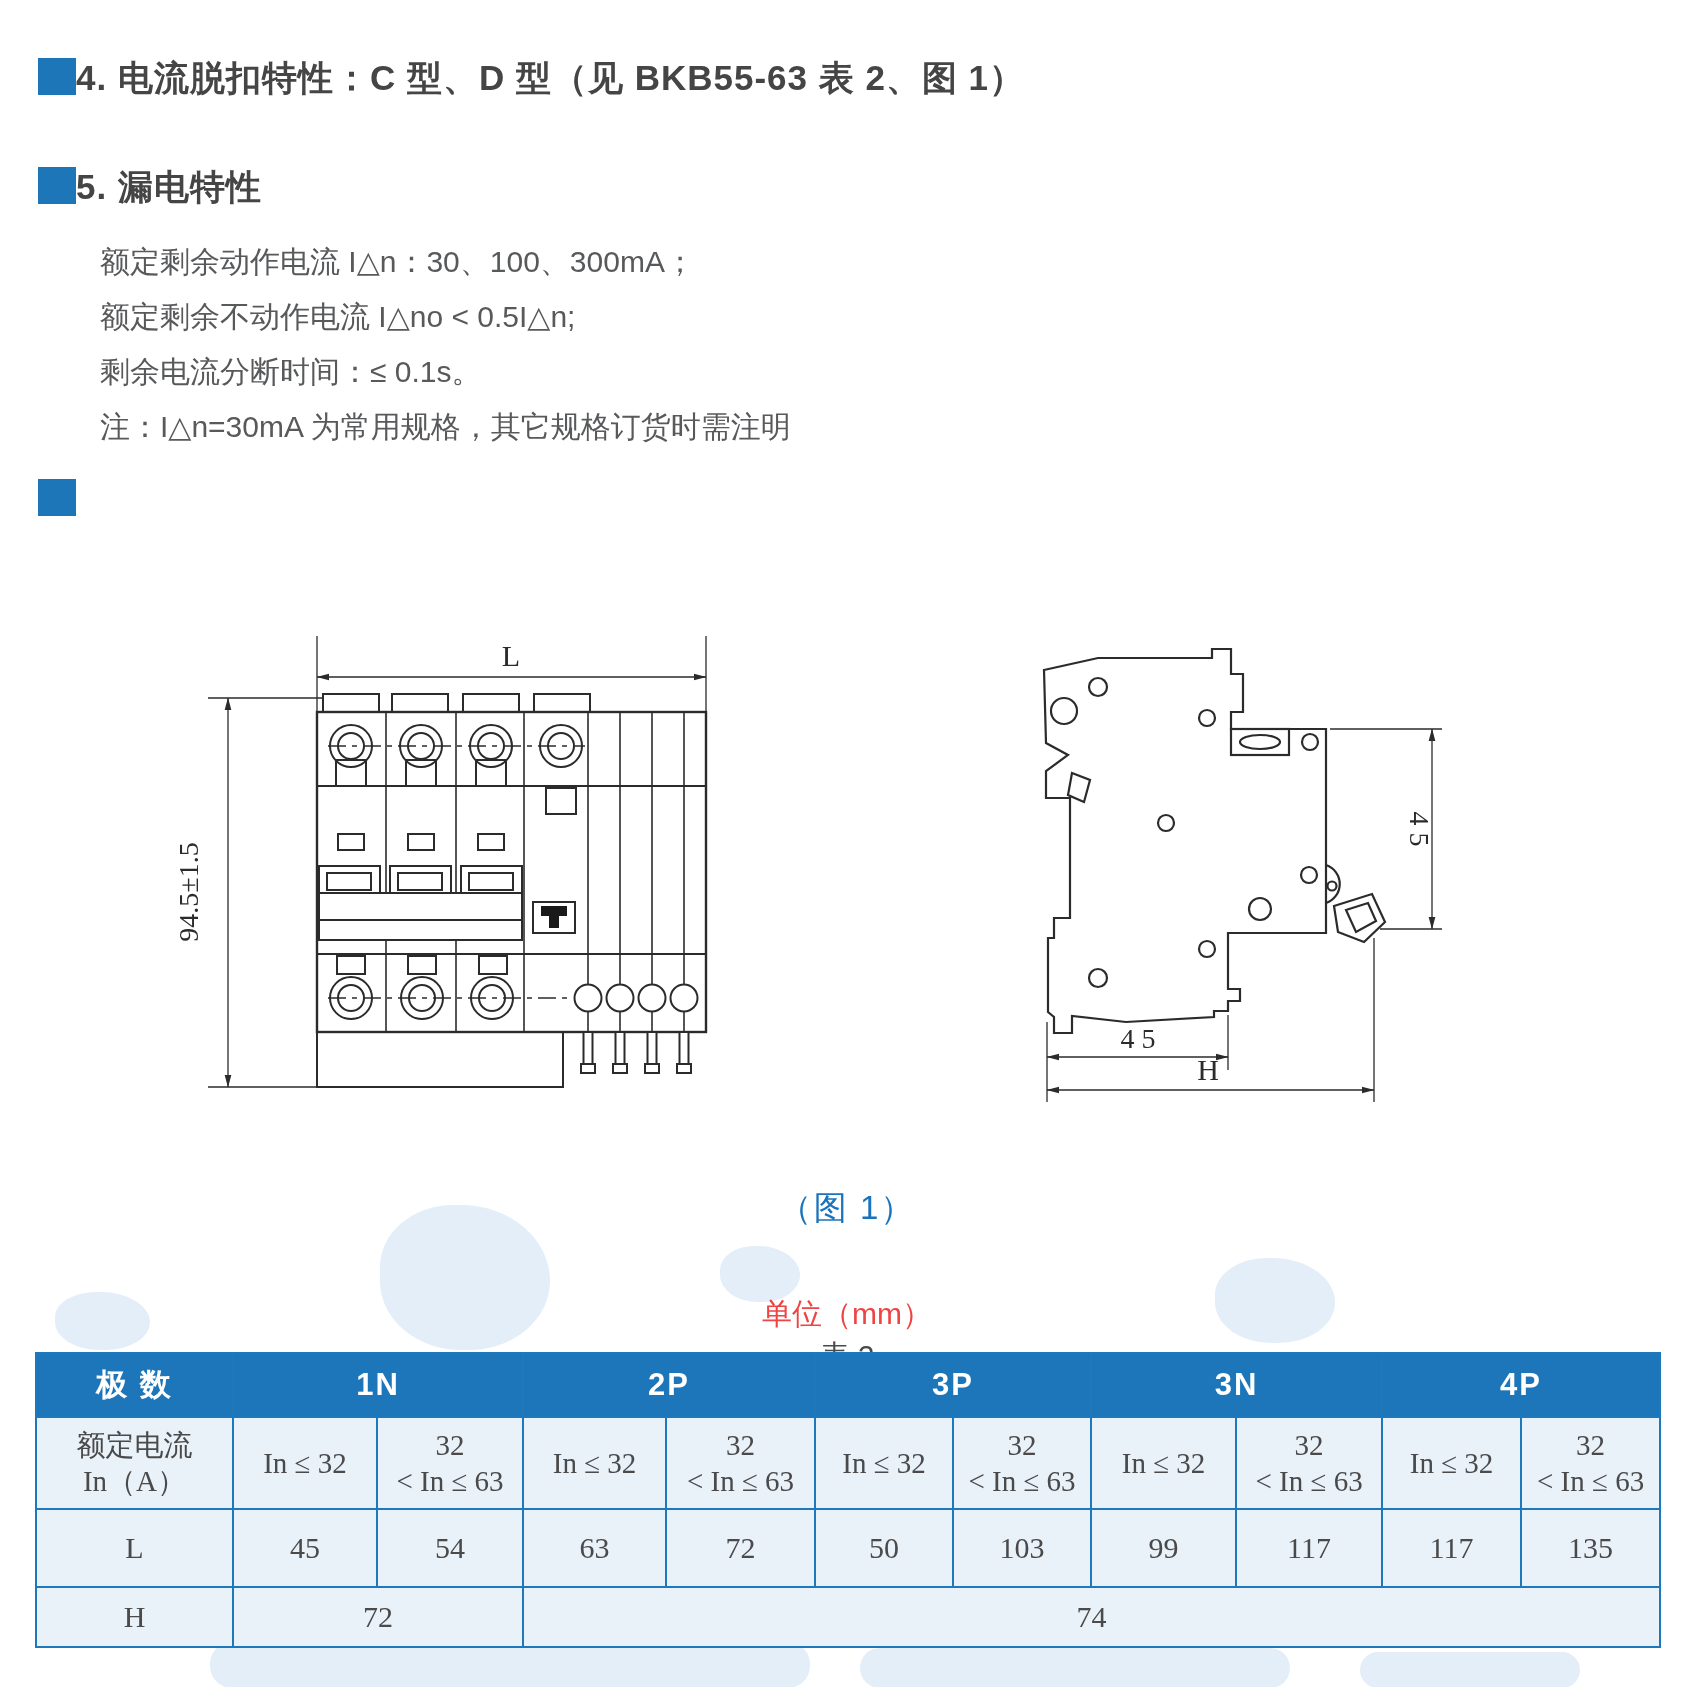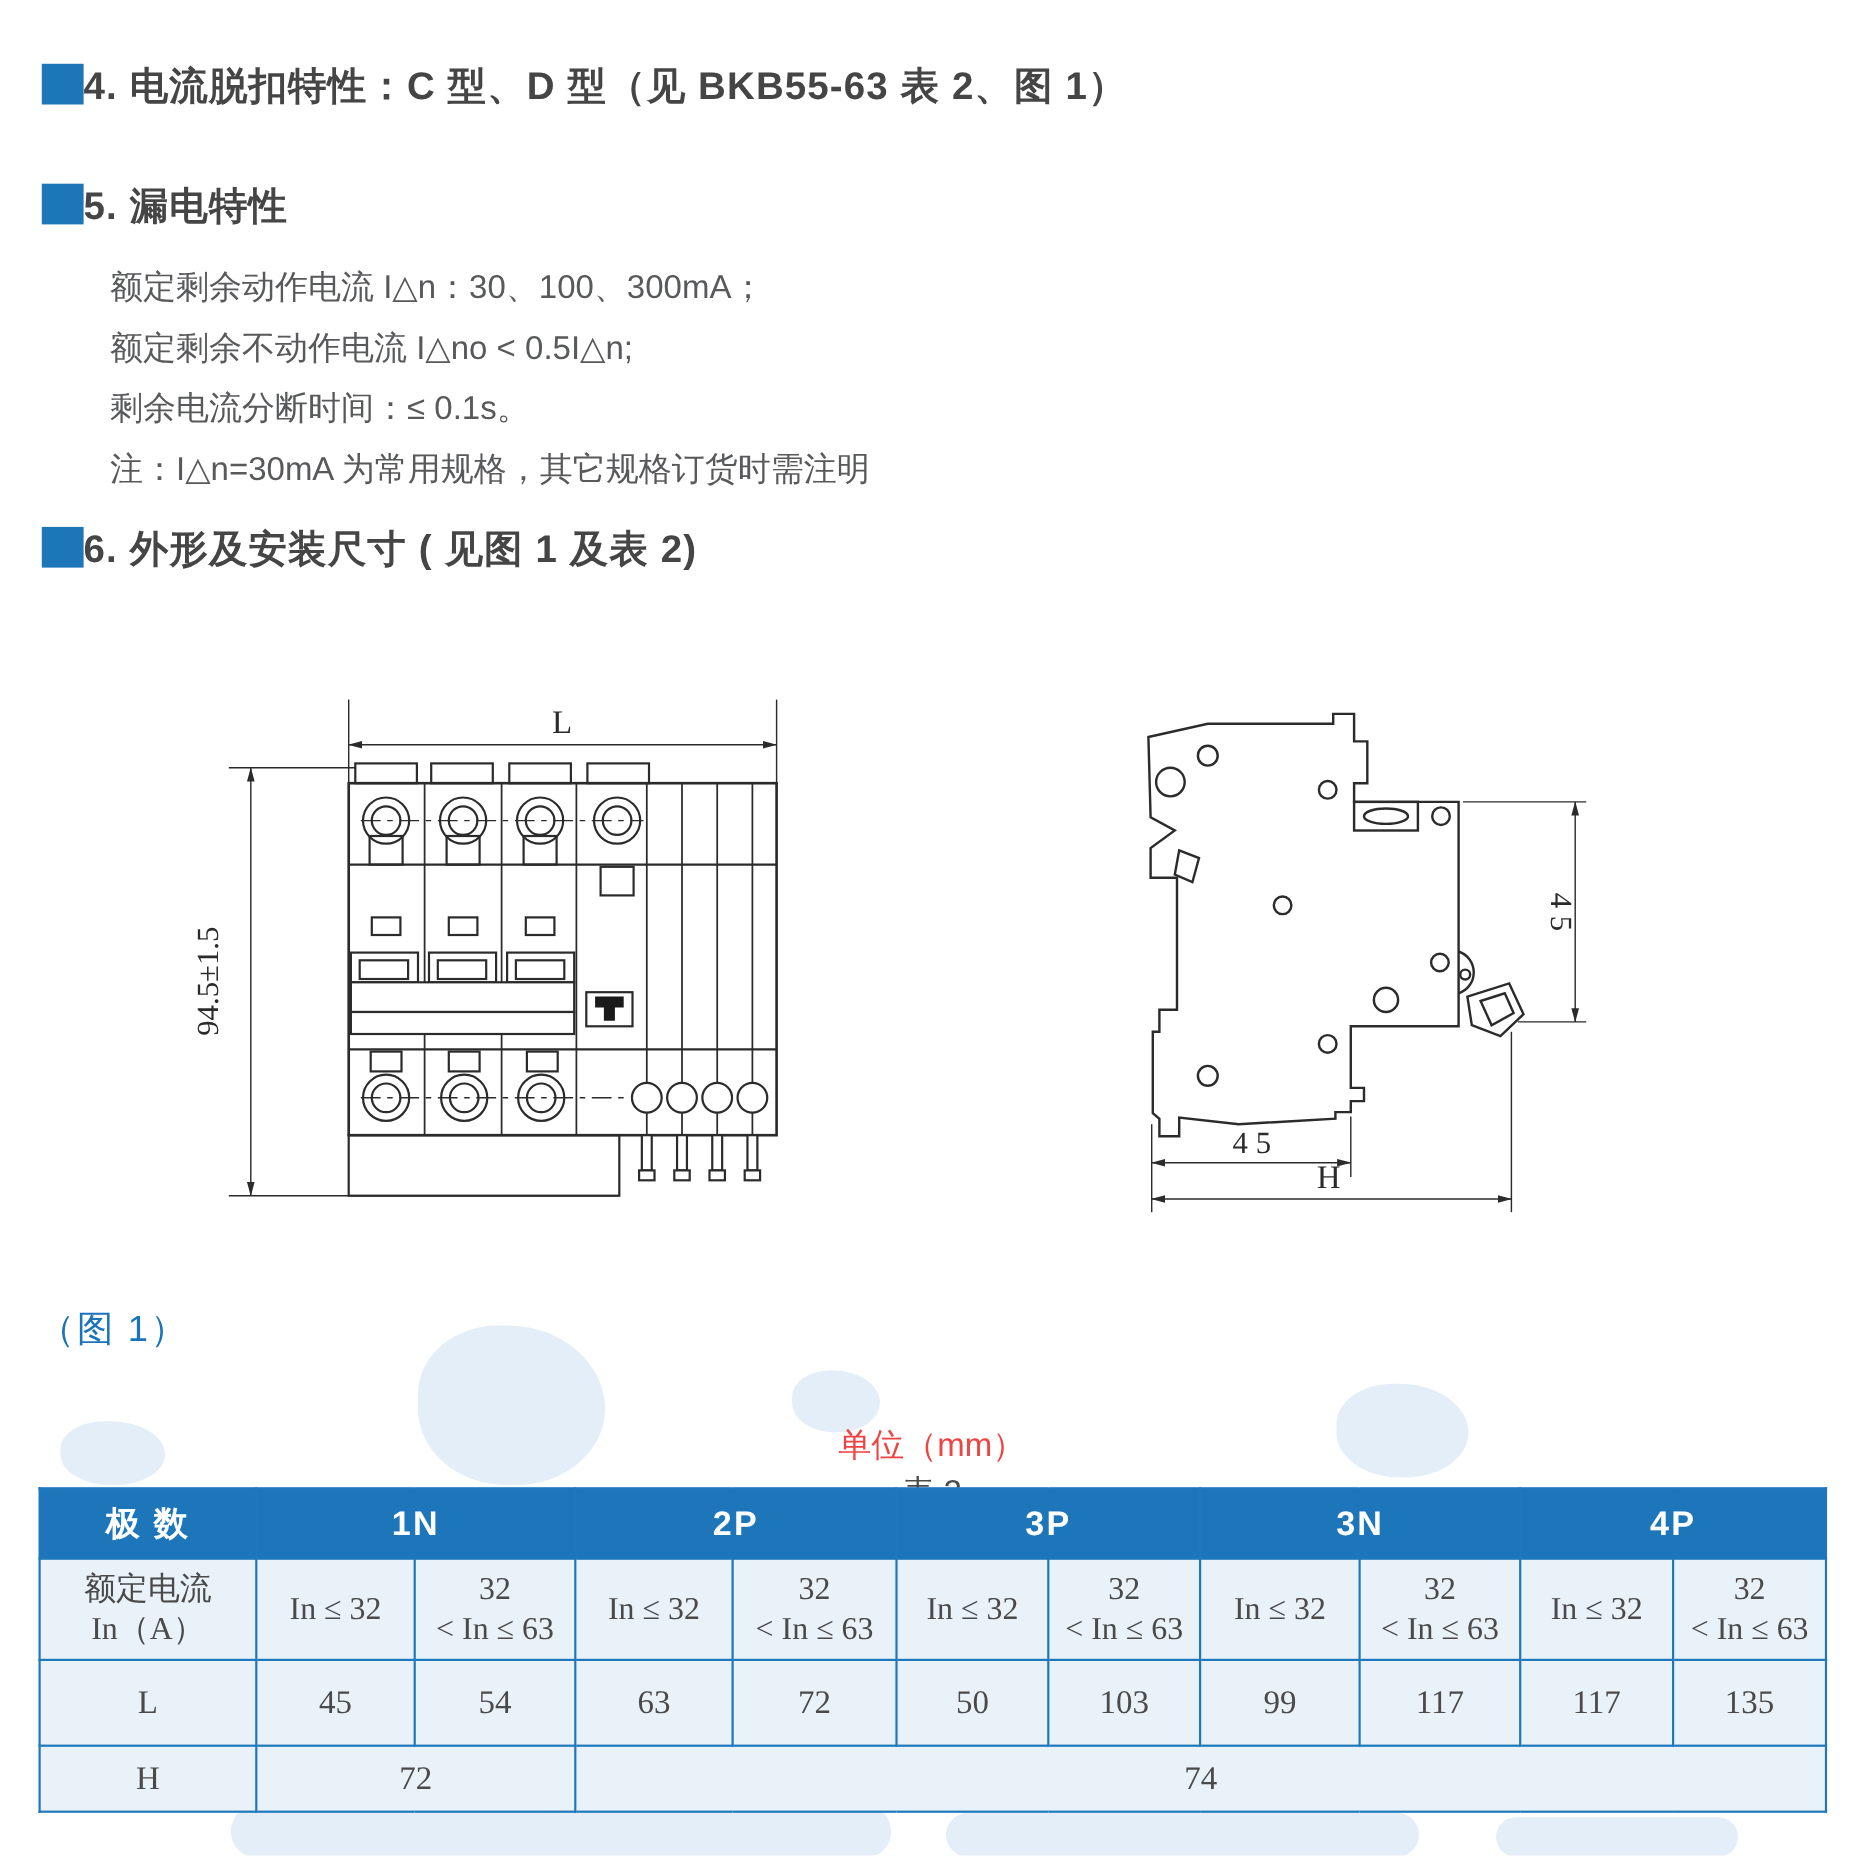--- a/index.html
+++ b/index.html
@@ -4,21 +4,21 @@
 <style>
   html,body{margin:0;padding:0;background:#fff;}
   #page{position:relative;width:1700px;height:1687px;background:#fff;overflow:hidden;
         font-family:"Liberation Sans",sans-serif;color:#3f3f3f;}
   .blob{position:absolute;z-index:0;background:#e3eef8;border-radius:45% 55% 50% 50%;}
   .layer{position:relative;z-index:1;}
   .sec-head{position:absolute;display:flex;align-items:flex-start;}
   .bullet{width:38px;height:37px;background:#1d76b8;flex:0 0 auto;margin-top:3px;}
   .sec-title{font-size:35px;font-weight:bold;color:#454545;letter-spacing:1px;white-space:nowrap;}
   .bodylines{position:absolute;left:100px;top:234px;font-size:30px;line-height:55px;color:#58595b;white-space:nowrap;}
-  .figcap{position:absolute;left:35px;width:1624px;top:1186px;
+  .figcap{position:absolute;left:35px;width:1624px;text-align:center;top:1186px;
           color:#1b74bb;font-size:33px;letter-spacing:2px;}
   .tbl-title{position:absolute;left:35px;width:1624px;text-align:center;top:1336px;font-size:30px;color:#4a4a4a;}
   .tbl-unit{position:absolute;left:35px;width:1624px;text-align:center;top:1294px;font-size:30px;color:#ef4444;}
   .dim-table{position:absolute;left:35px;top:1352px;width:1624px;border-collapse:collapse;table-layout:fixed;
              font-family:"Liberation Serif",serif;}
   .dim-table td{border:2px solid #1e78bc;text-align:center;vertical-align:middle;
                 background:#e9f1f9;color:#4a4a4a;font-size:29px;padding:0;}
   .dim-table tr.head td{background:#1c76b9;color:#fff;font-family:"Liberation Sans",sans-serif;
                         font-weight:bold;font-size:31px;height:62px;letter-spacing:2px;}
   .dim-table tr.sub td{height:90px;line-height:1.25;}
@@ -53,21 +53,20 @@
 
   <div class="bodylines">
     <div>额定剩余动作电流 I△n：30、100、300mA；</div>
     <div>额定剩余不动作电流 I△no &lt; 0.5I△n;</div>
     <div>剩余电流分断时间：≤ 0.1s。</div>
     <div>注：I△n=30mA 为常用规格，其它规格订货时需注明</div>
   </div>
 
   <div class="sec-head" style="left:38px;top:476px;">
     <span class="bullet"></span>
-    <span class="sec-title">6. 外形及安装尺寸 ( 见图 1 及表 2)</span>
   </div>
 
   <svg class="drw" style="left:140px;top:570px;" width="580" height="560" viewBox="0 0 580 560">
     <defs>
       <marker id="ah" viewBox="0 0 12 8" refX="11.5" refY="4" markerWidth="13" markerHeight="9" orient="auto-start-reverse" markerUnits="userSpaceOnUse">
         <polygon points="12,4 0,0.8 0,7.2" fill="#2b2b2b"></polygon>
       </marker>
     </defs>
     <g stroke="#2b2b2b" stroke-width="2" fill="none">
 

